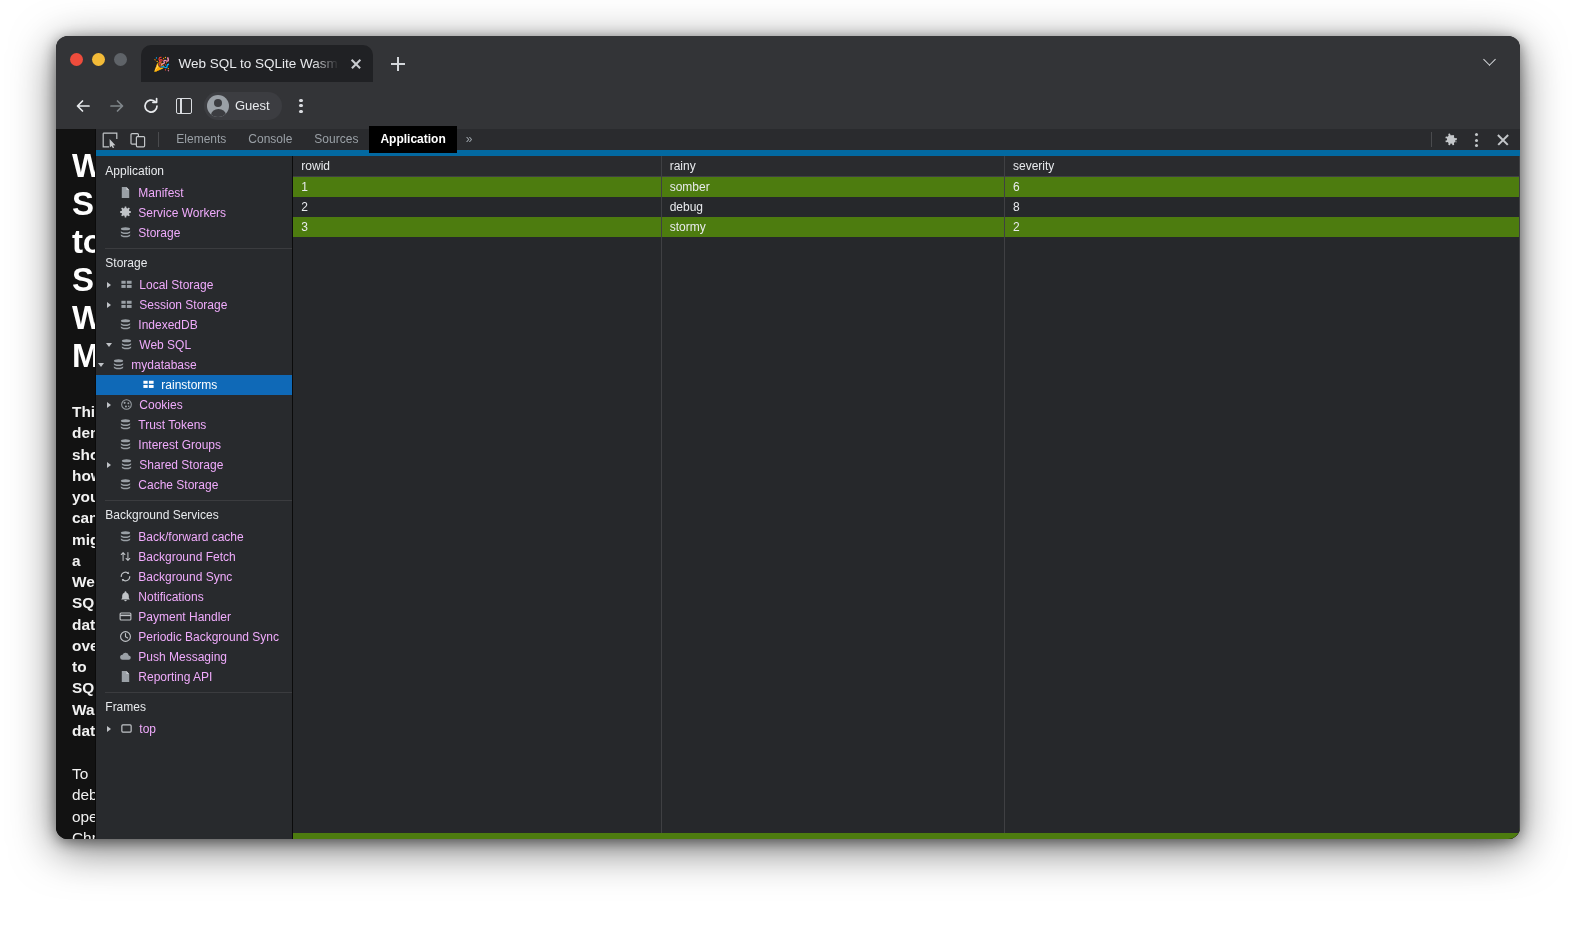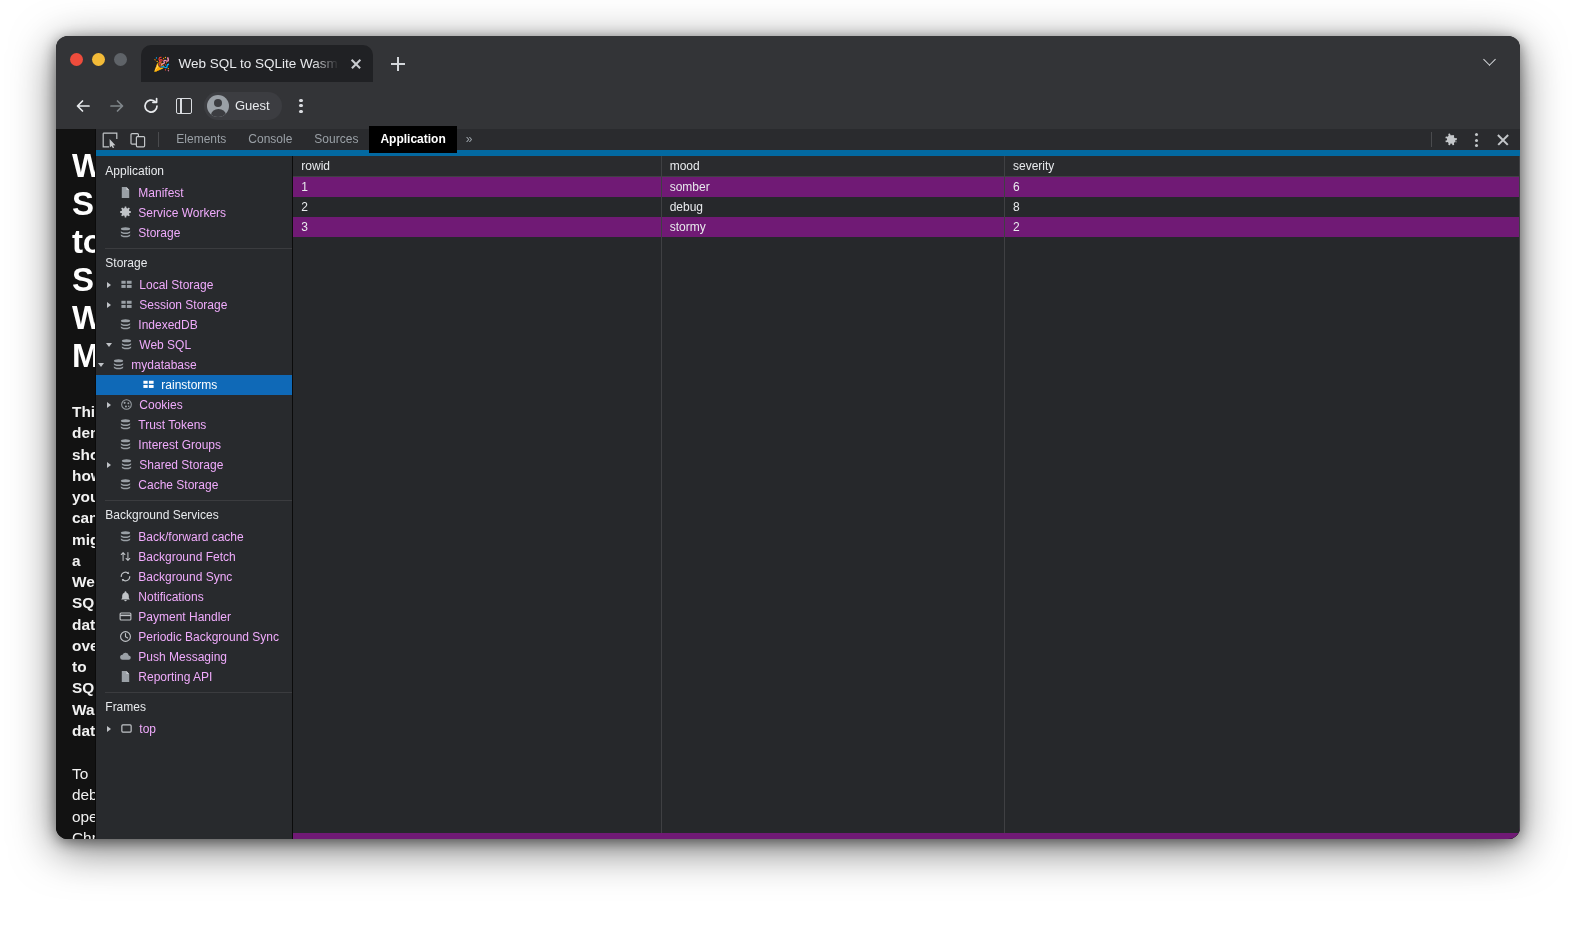--- a/index.html
+++ b/index.html
@@ -287,21 +287,21 @@
   .indent-3 { padding-left: 46px; }
 
   
   .ti-icon svg { display: block; }
 
   
   .dt-main {
     flex: 1 1 auto;
     display: flex;
     flex-direction: row;
-    background: #701a75;
+    background: #4d7c0f;
     min-width: 0;
   }
   .grid-wrap { flex: 1 1 auto; overflow: hidden; }
   table.grid {
     width: 100%;
     border-collapse: collapse;
     font-size: 12px;
     color: #e8eaed;
     table-layout: fixed;
   }
@@ -736,21 +736,21 @@
             <div class="grid-wrap">
               <table class="grid">
                 <colgroup>
                     <col style="width:30%">
                     <col style="width:28%">
                     <col style="width:42%">
                   </colgroup>
                 <thead>
                   <tr>
                     <th>rowid</th>
-                    <th>mood</th>
+                    <th>rainy</th>
                     <th>severity</th>
                   </tr>
                 </thead>
                 <tbody>
                   <tr>
                     <td>1</td>
                     <td>somber</td>
                     <td>6</td>
                   </tr>
                   <tr>

